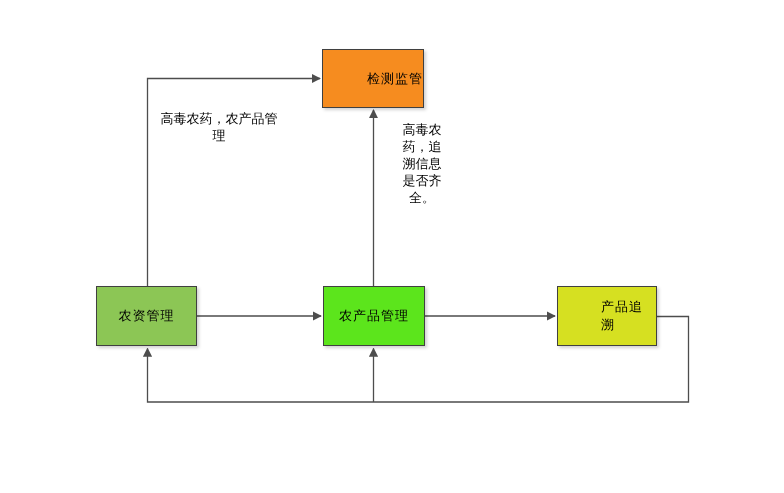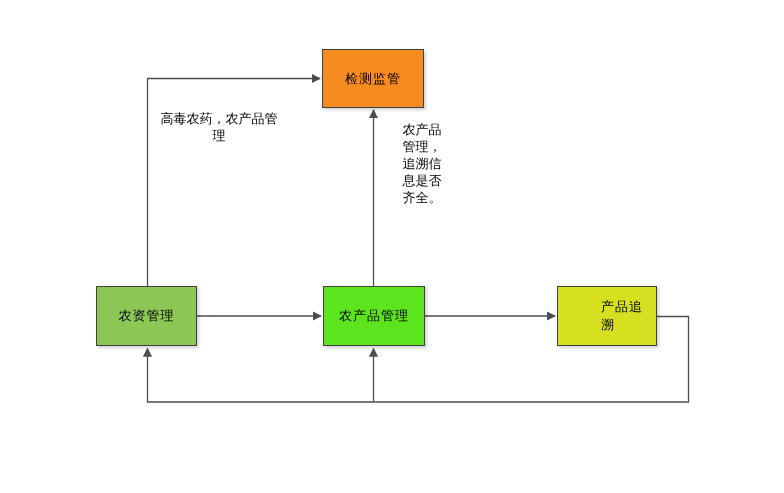--- a/index.html
+++ b/index.html
@@ -77,33 +77,33 @@
 
     <line x1="197" y1="316" x2="321" y2="316" stroke-width="1.3" marker-end="url(#arrow)" style="stroke: rgb(77, 77, 77);"></line>
 
     <line x1="425" y1="316" x2="555" y2="316" stroke-width="1.3" marker-end="url(#arrow)" style="stroke: rgb(77, 77, 77);"></line>
 
     <polyline points="657,316.5 688.5,316.5 688.5,402 147.5,402 147.5,348.5" fill="none" stroke-width="1.3" marker-end="url(#arrow)" style="stroke: rgb(77, 77, 77);"></polyline>
 
     <line x1="373.5" y1="402" x2="373.5" y2="348.5" stroke-width="1.3" marker-end="url(#arrow)" style="stroke: rgb(77, 77, 77);"></line>
   </svg>
 
-  <div class="node node-detection" style="background-color: rgb(246, 140, 31);">
+  <div class="node node-detection" style="background-color: rgb(246, 140, 31); justify-content: flex-end;">
     <span>检测监管</span>
   </div>
 
   <div class="node node-produce" style="background-color: rgb(92, 229, 28);">
     <span>农产品管理</span>
   </div>
 
   <div class="node node-supplies" style="background-color: rgb(140, 198, 85);">
     <span>农资管理</span>
   </div>
 
   <div class="node node-trace" style="background-color: rgb(214, 224, 33);">
     <span>产品追溯</span>
   </div>
 
   <div class="edge-label label-toxic">高毒农药，农产品管理</div>
 
-  <div class="edge-label label-residue">农产品管理，追溯信息是否齐全。</div>
+  <div class="edge-label label-residue">高毒农药，追溯信息是否齐全。</div>
 
 </div>
 
 </body></html>

